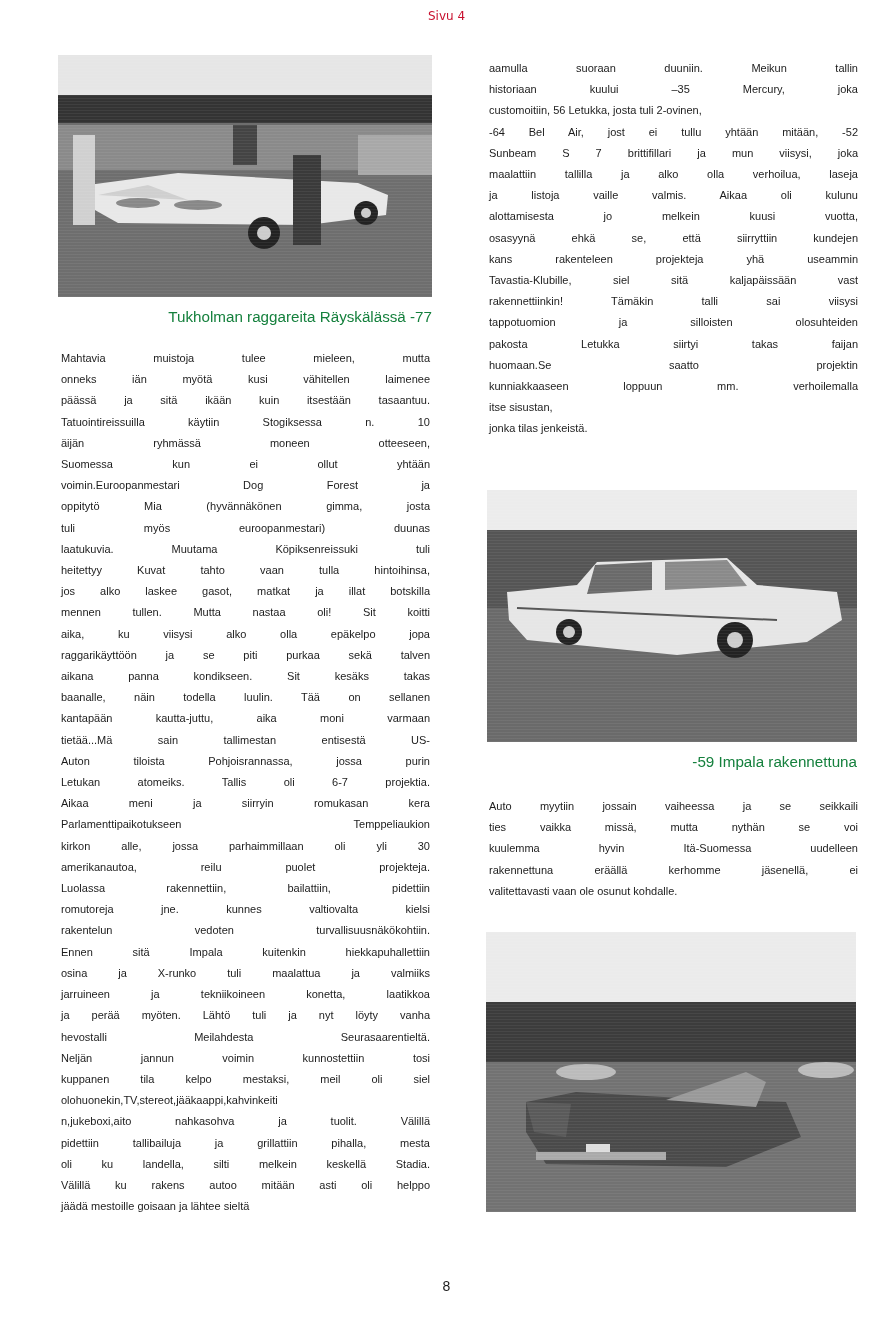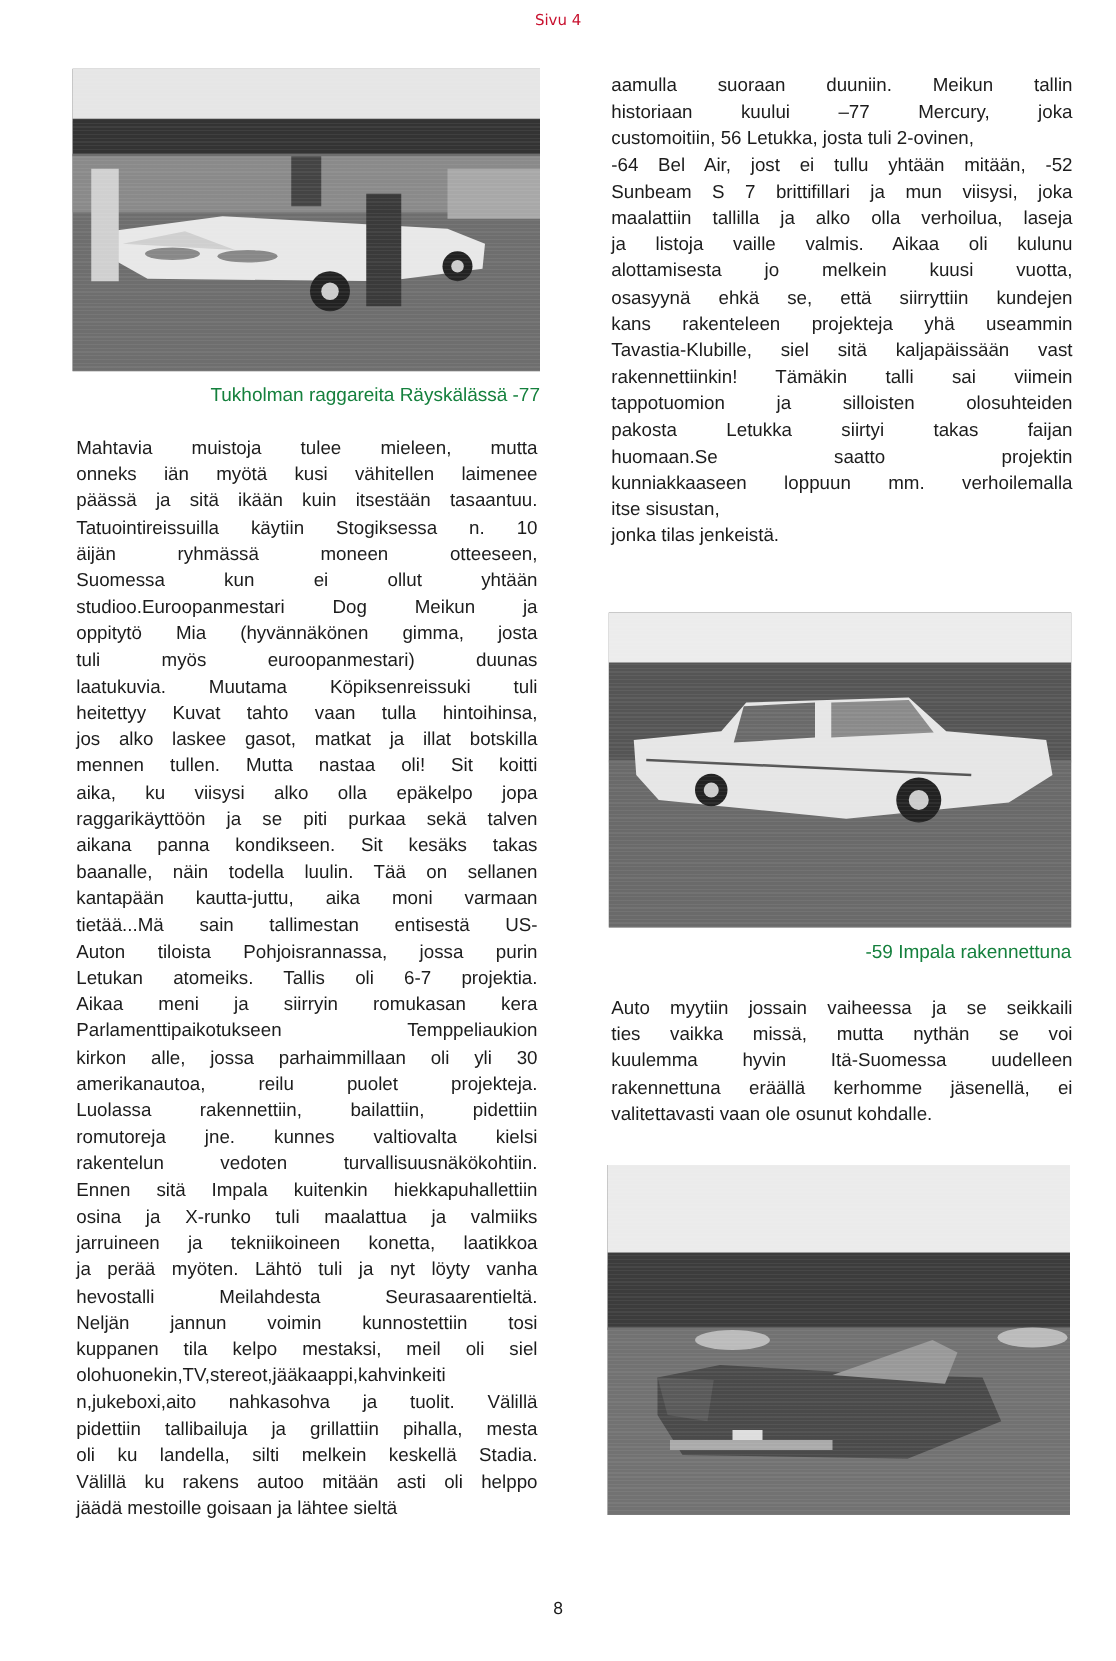--- a/index.html
+++ b/index.html
@@ -1,20 +1,20 @@
 <!DOCTYPE html>
 <html><head>
   <meta charset="utf-8">
   <style>
     html, body { margin: 0; padding: 0; background: #ffffff; }
     body { width: 893px; height: 1329px; position: relative; overflow: hidden;
            font-family: "Liberation Sans", sans-serif; color: #1c1c1c; }
     .header-label { position: absolute; top: 9px; left: 0; width: 893px; text-align: center;
            font-size: 12px; color: #c8102e; font-family: "DejaVu Sans", sans-serif; }
-    .col { position: absolute; width: 369px; font-size: 15px; line-height: 21.2px; }
+    .col { position: absolute; width: 369px; font-size: 11px; line-height: 21.2px; }
     .col p { margin: 0; text-align: justify; }
     .col .line { display: block; text-align: justify; text-align-last: justify; white-space: nowrap; }
     .col .line.last { text-align-last: left; }
     .caption { position: absolute; font-size: 15.2px; text-align: right; color: #15803d; }
     .photo { position: absolute; background: #7a7a7a; overflow: hidden; }
     .photo .sky { position: absolute; left: 0; right: 0; top: 0; background: #e6e6e6; }
     .photo .trees { position: absolute; left: 0; right: 0; background: #3a3a3a; }
     .photo .ground { position: absolute; left: 0; right: 0; bottom: 0; background: #707070; }
     .photo .scan { position: absolute; inset: 0;
       background-image: repeating-linear-gradient(0deg, rgba(255,255,255,0.06) 0 1px, transparent 1px 3px); }
@@ -50,21 +50,21 @@
 <div class="caption" style="left:58px; top:308px; width:374px;">Tukholman raggareita Räyskälässä -77</div>
 
 <div class="col" style="left:61px; top:348px;">
   <p id="left-col">
       <span class="line">Mahtavia muistoja tulee mieleen, mutta</span>
       <span class="line">onneks iän myötä kusi vähitellen laimenee</span>
       <span class="line">päässä ja sitä ikään kuin itsestään tasaantuu.</span>
       <span class="line">Tatuointireissuilla käytiin Stogiksessa n. 10</span>
       <span class="line">äijän ryhmässä moneen otteeseen,</span>
       <span class="line">Suomessa kun ei ollut yhtään</span>
-      <span class="line">studioo.Euroopanmestari Dog Meikun ja</span>
+      <span class="line">voimin.Euroopanmestari Dog Forest ja</span>
       <span class="line">oppitytö Mia (hyvännäkönen gimma, josta</span>
       <span class="line">tuli myös euroopanmestari) duunas</span>
       <span class="line">laatukuvia. Muutama Köpiksenreissuki tuli</span>
       <span class="line">heitettyy Kuvat tahto vaan tulla hintoihinsa,</span>
       <span class="line">jos alko laskee gasot, matkat ja illat botskilla</span>
       <span class="line">mennen tullen. Mutta nastaa oli! Sit koitti</span>
       <span class="line">aika, ku viisysi alko olla epäkelpo jopa</span>
       <span class="line">raggarikäyttöön ja se piti purkaa sekä talven</span>
       <span class="line">aikana panna kondikseen. Sit kesäks takas</span>
       <span class="line">baanalle, näin todella luulin. Tää on sellanen</span>
@@ -91,31 +91,31 @@
       <span class="line">pidettiin tallibailuja ja grillattiin pihalla, mesta</span>
       <span class="line">oli ku landella, silti melkein keskellä Stadia.</span>
       <span class="line">Välillä ku rakens autoo mitään asti oli helppo</span>
       <span class="line last">jäädä mestoille goisaan ja lähtee sieltä</span>
     </p>
 </div>
 
 <div class="col" style="left:489px; top:58px;">
   <p id="right-col-top">
       <span class="line">aamulla suoraan duuniin. Meikun tallin</span>
-      <span class="line">historiaan kuului –77 Mercury, joka</span>
+      <span class="line">historiaan kuului –35 Mercury, joka</span>
       <span class="line last">customoitiin, 56 Letukka, josta tuli 2-ovinen,</span>
       <span class="line">-64 Bel Air, jost ei tullu yhtään mitään, -52</span>
       <span class="line">Sunbeam S 7 brittifillari ja mun viisysi, joka</span>
       <span class="line">maalattiin tallilla ja alko olla verhoilua, laseja</span>
       <span class="line">ja listoja vaille valmis. Aikaa oli kulunu</span>
       <span class="line">alottamisesta jo melkein kuusi vuotta,</span>
       <span class="line">osasyynä ehkä se, että siirryttiin kundejen</span>
       <span class="line">kans rakenteleen projekteja yhä useammin</span>
       <span class="line">Tavastia-Klubille, siel sitä kaljapäissään vast</span>
-      <span class="line">rakennettiinkin! Tämäkin talli sai viimein</span>
+      <span class="line">rakennettiinkin! Tämäkin talli sai viisysi</span>
       <span class="line">tappotuomion ja silloisten olosuhteiden</span>
       <span class="line">pakosta Letukka siirtyi takas faijan</span>
       <span class="line">huomaan.Se saatto projektin</span>
       <span class="line">kunniakkaaseen loppuun mm. verhoilemalla</span>
       <span class="line last">itse sisustan,</span>
       <span class="line last">jonka tilas jenkeistä.</span>
     </p>
 </div>
 
 <div class="photo" style="left:487px; top:490px; width:370px; height:252px;">

